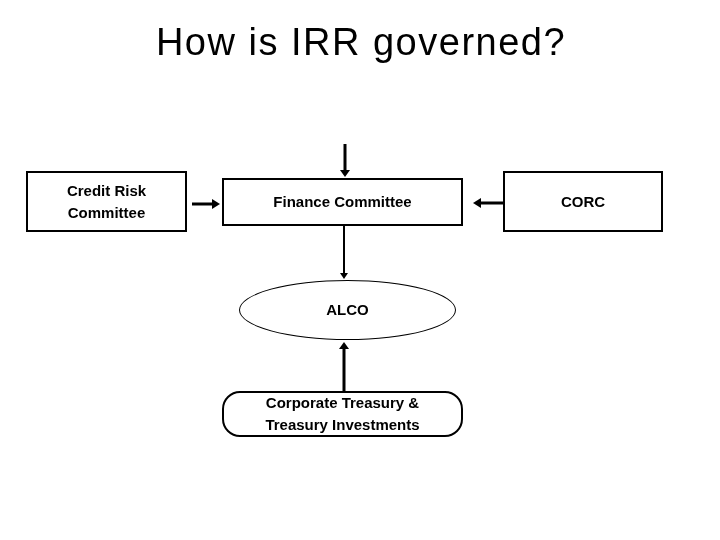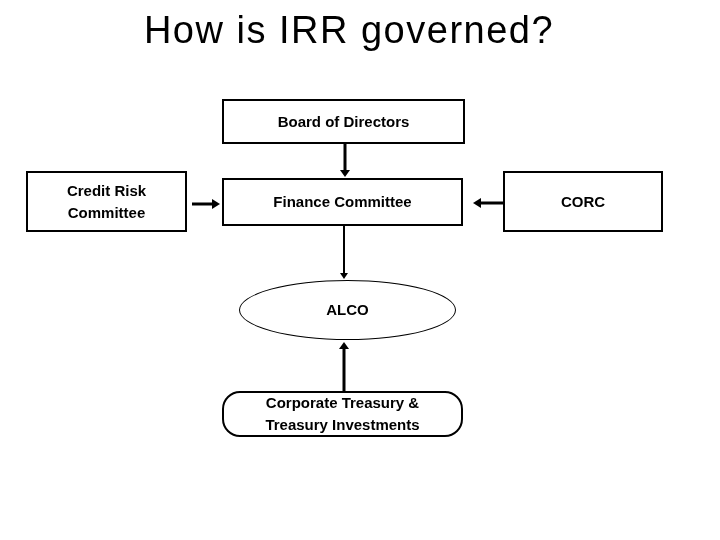--- a/index.html
+++ b/index.html
@@ -13,21 +13,21 @@
     height: 540px;
     background: var(--bg, #ffffff);
     overflow: hidden;
     color: var(--ink, #000000);
   }
   .title {
     position: absolute;
     left: 105px;
     top: 0px;
     width: 480px;
-    margin: 4px;
+    margin: 16px;
     text-align: center;
     font-size: 38px;
     font-weight: 400;
     letter-spacing: 1.5px;
     line-height: 52px;
     color: var(--ink, #000000);
     white-space: nowrap;
   }
   .shape {
     position: absolute;
@@ -98,23 +98,20 @@
   .a-finance-alco     { left: 339px; top: 226px; width:  9px; height: 53px; }
   .a-treasury-alco    { left: 338px; top: 342px; width: 11px; height: 49px; }
 </style>
 </head>
 <body>
 
 <div class="slide">
 
   <h1 class="title">How is IRR governed?</h1>
 
-  <div class="shape rect box-board">
-    <span>Board of Directors</span>
-  </div>
 
   <div class="shape rect box-credit">
     <span>Credit Risk</span>
     <span>Committee</span>
   </div>
 
   <div class="shape rect box-finance">
     <span>Finance Committee</span>
   </div>
 

